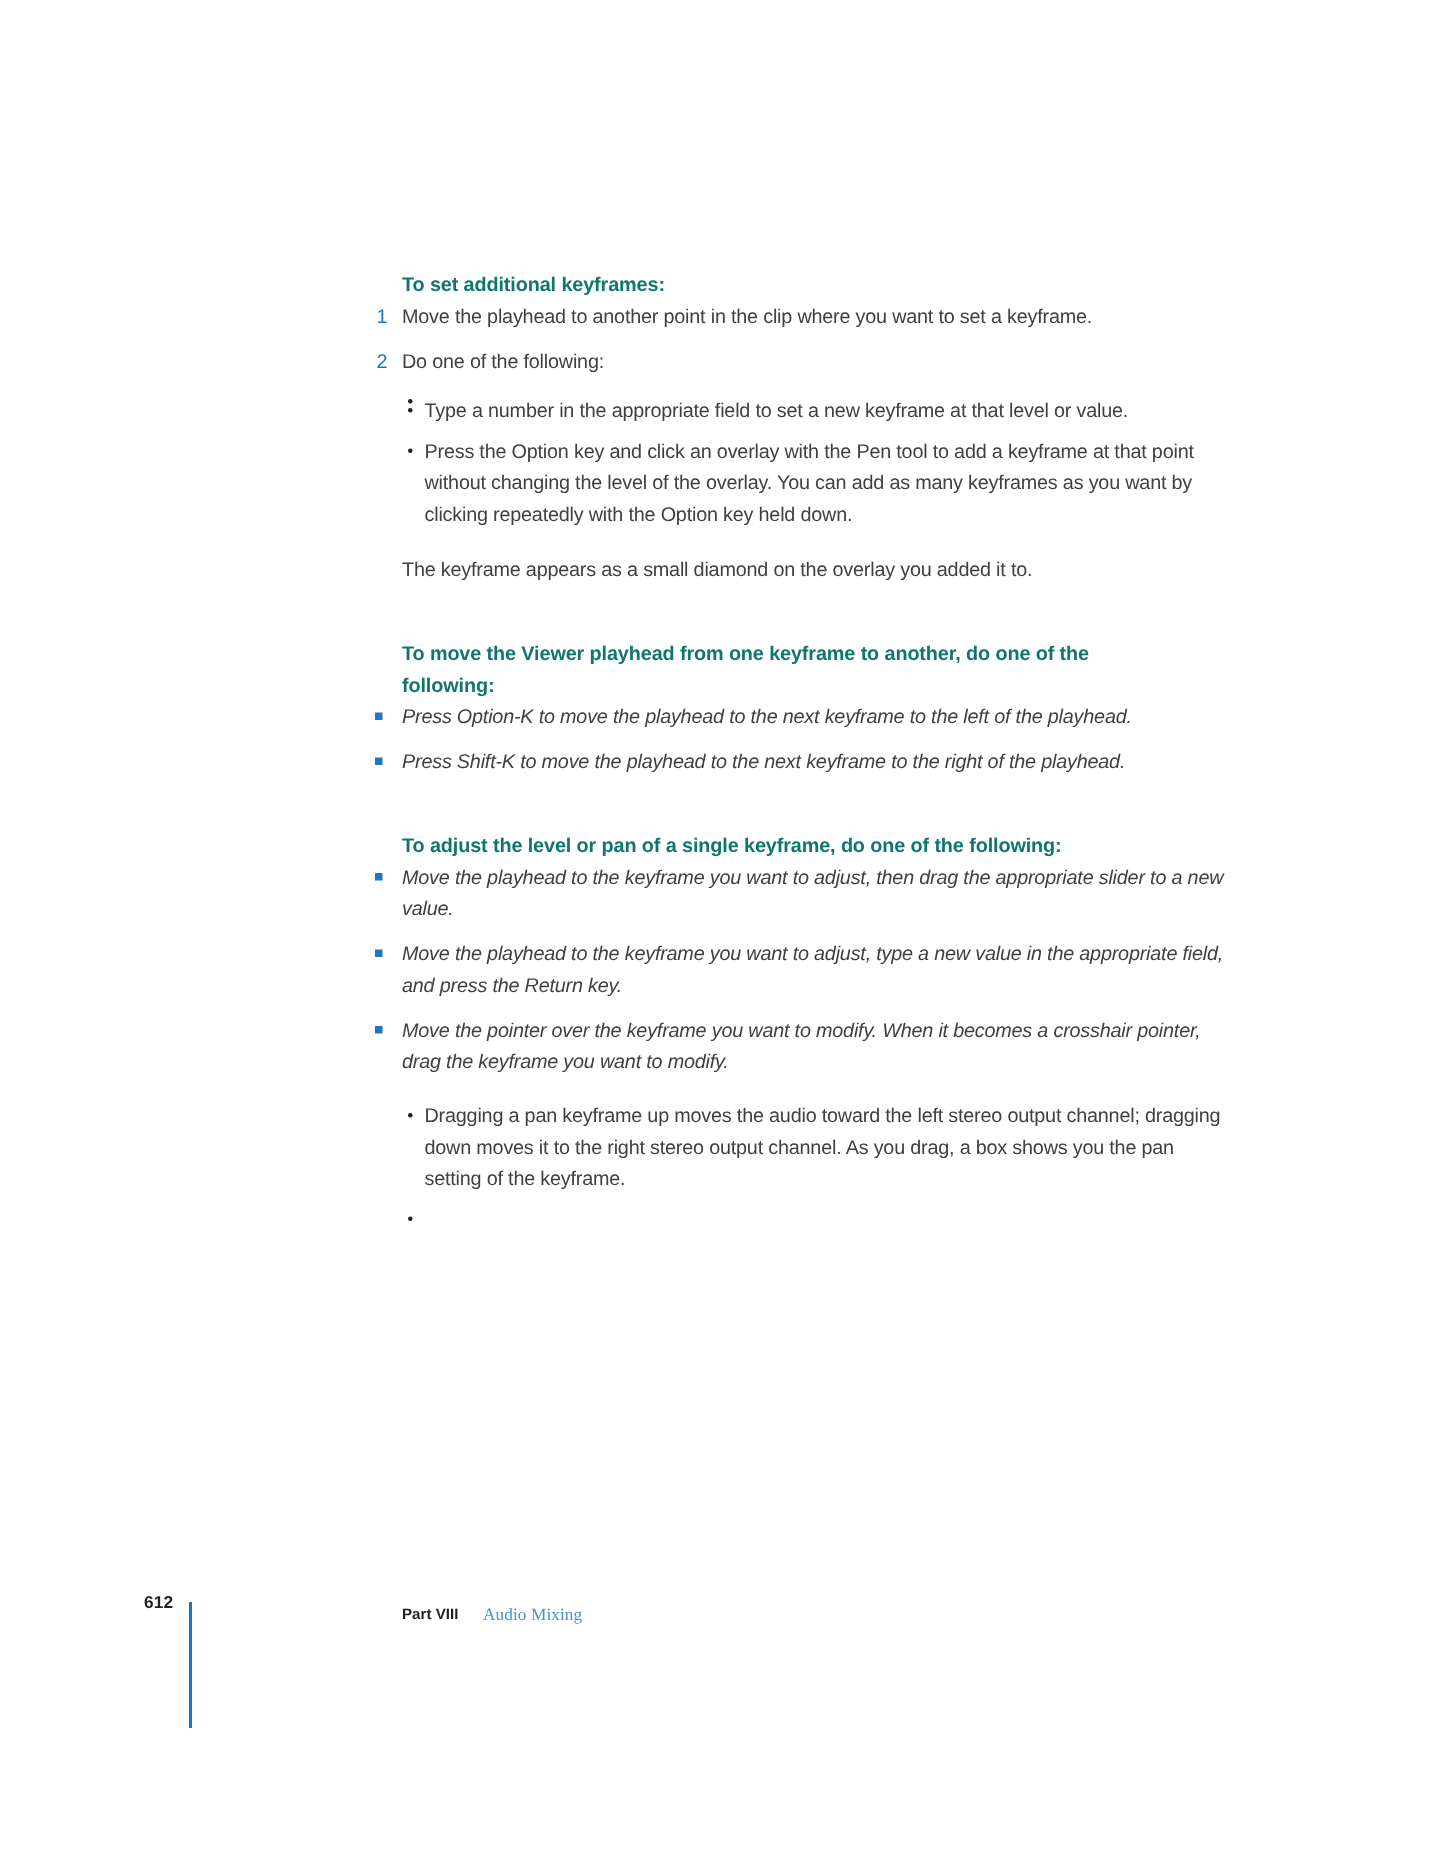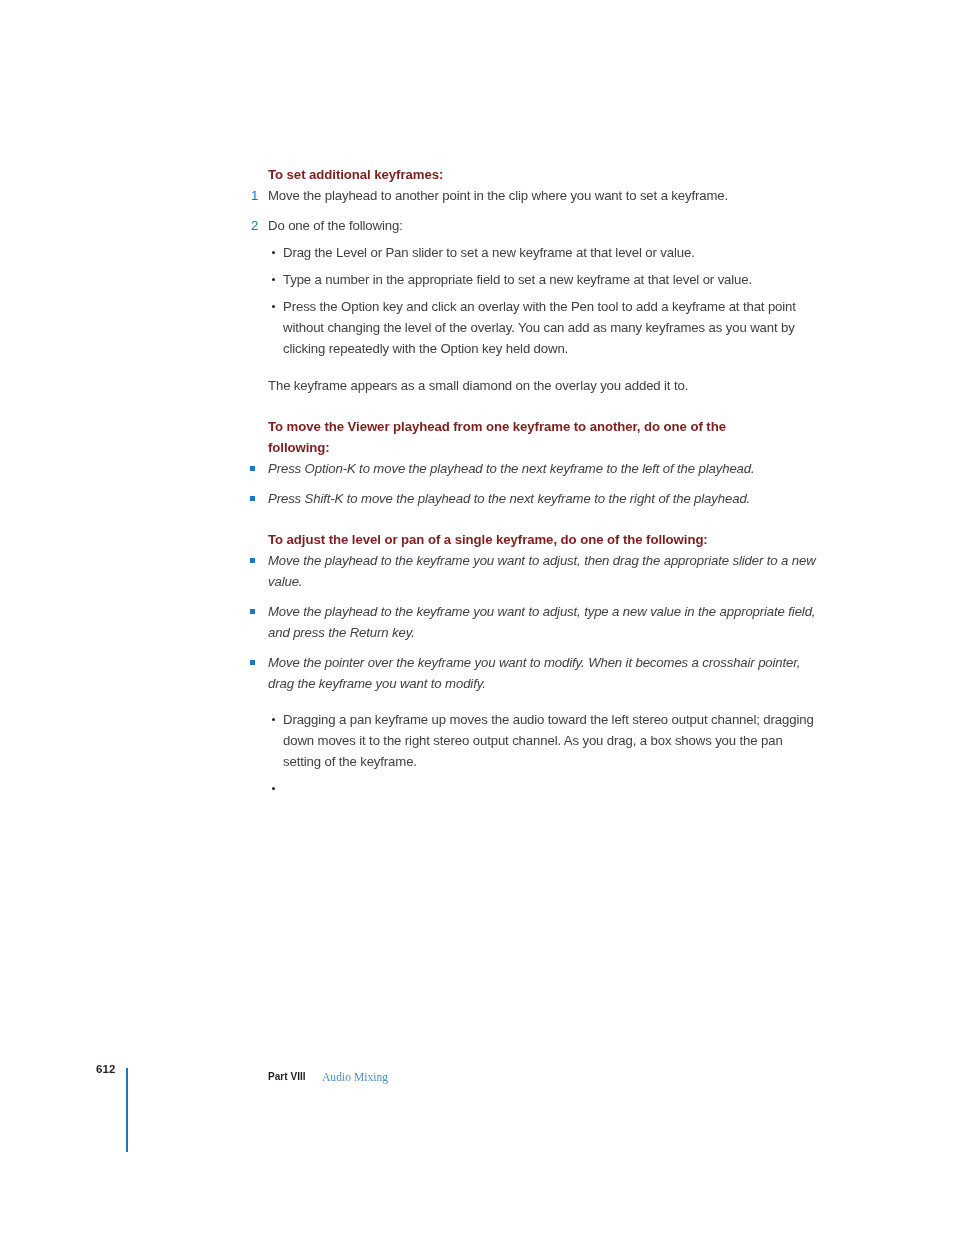--- a/index.html
+++ b/index.html
@@ -33,22 +33,23 @@
     font-size: 13.2px;
     line-height: 21px;
     letter-spacing: -0.01em;
     color: #404040;
   }
 
   .heading {
     font-size: 13.2px;
     line-height: 21px;
     font-weight: bold;
-    color: #7f1d1d;
+    color: #0f766e;
     letter-spacing: -0.005em;
+    margin-top: 15px;
   }
 
   
   .num-item {
     position: relative;
     padding-left: 0;
     font-size: 13.2px;
     line-height: 21px;
   }
   .num-item .num {
@@ -165,21 +166,20 @@
 
     <div class="num-item">
       <span class="num">2</span>
       <span class="para">Do one of the following:</span>
     </div>
 
     <div class="gap-6"></div>
 
     <div class="dot-item">
       <span class="dot-marker"></span>
-      <span class="para">Drag the Level or Pan slider to set a new keyframe at that level or value.</span>
     </div>
 
     <div class="gap-6"></div>
 
     <div class="dot-item">
       <span class="dot-marker"></span>
       <span class="para">Type a number in the appropriate field to set a new keyframe at that level or value.</span>
     </div>
 
     <div class="gap-6"></div>

